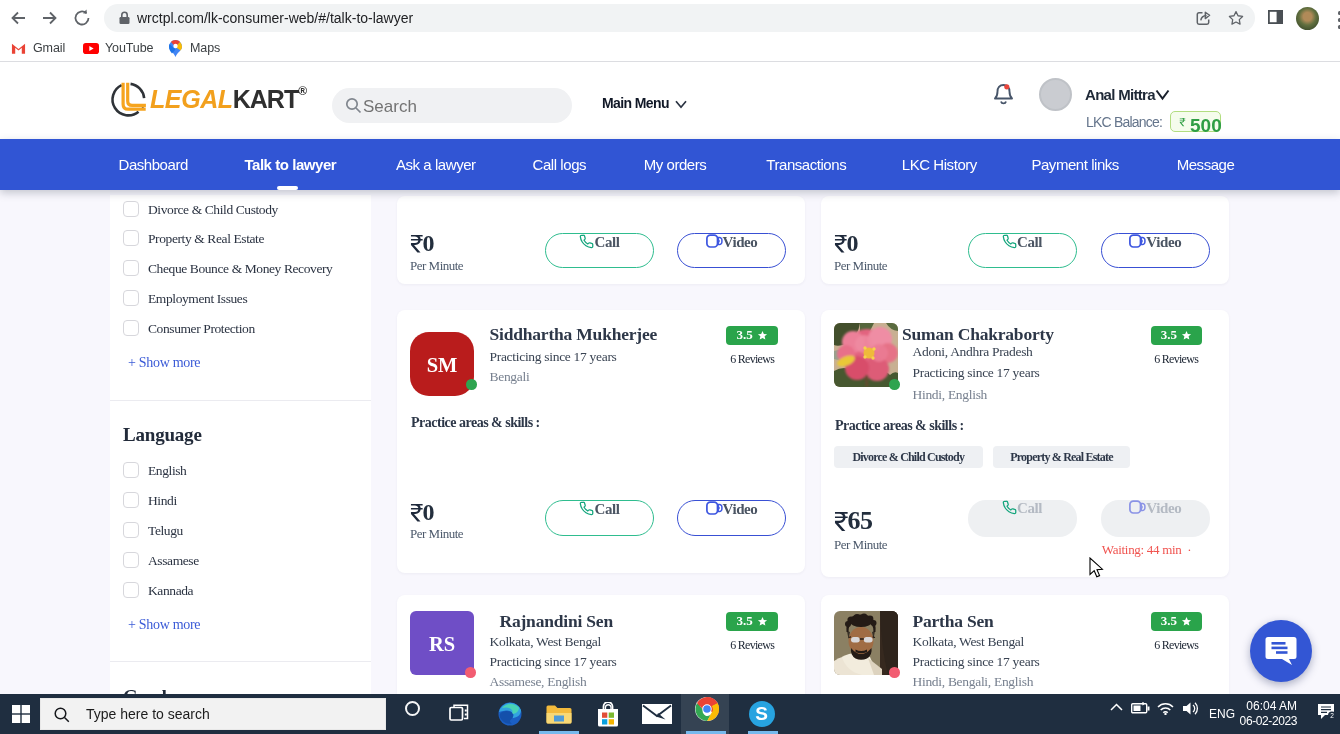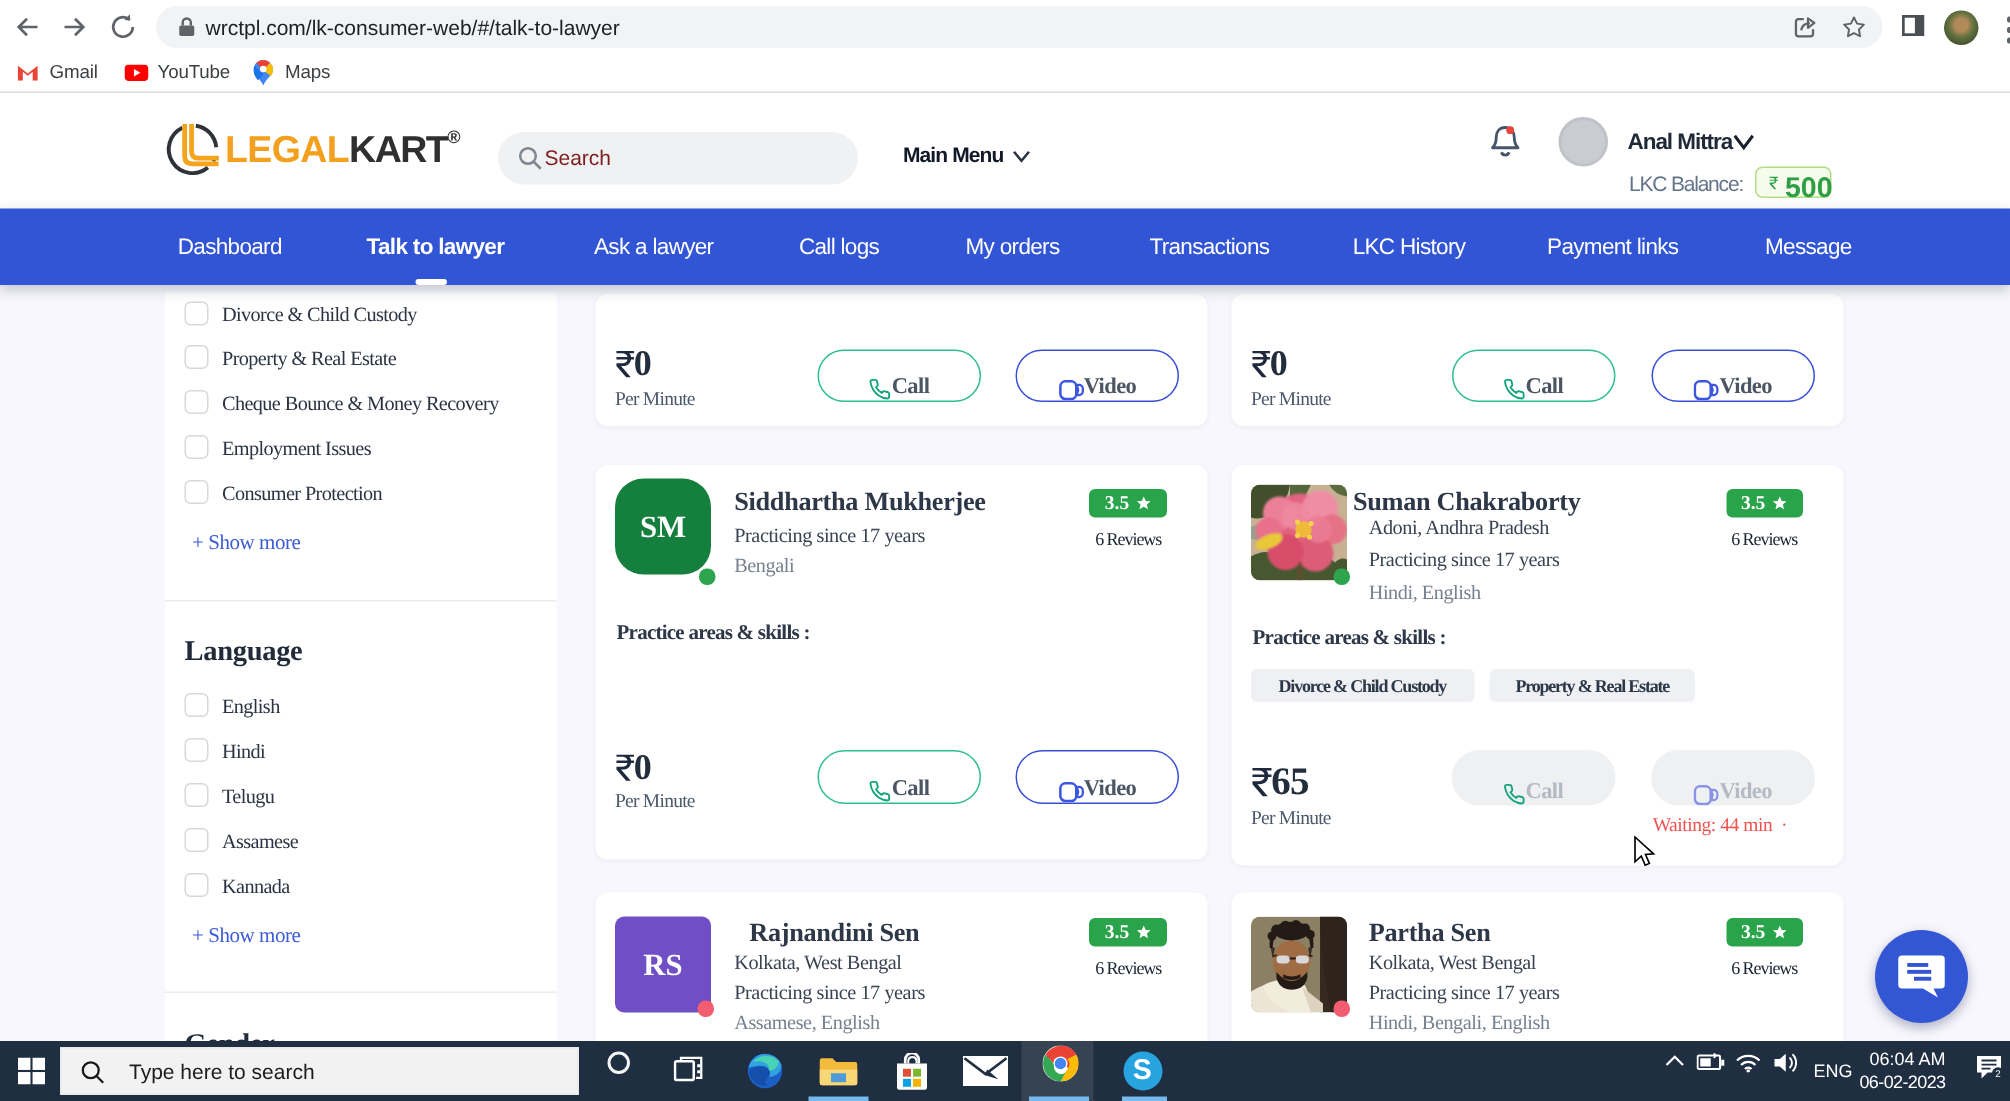--- a/index.html
+++ b/index.html
@@ -36,21 +36,21 @@
   #sidebar { position:absolute; left:110px; top:5px; width:261px; height:499px; background:#fff; }
   .cbrow { position:absolute; left:13px; height:16px; }
   .cbbox { position:absolute; left:0; top:0; width:16px; height:16px; border:1.5px solid #d7d7dc; border-radius:4px; background:#fff; }
   .cbtext { position:absolute; left:25px; top:1px; font-size:13.5px; letter-spacing:-0.4px; color:#2b3342; white-space:nowrap; }
   .showmore { position:absolute; left:18px; font-size:14px; letter-spacing:-0.3px; color:#3b5bd7; }
   .sbdivider { position:absolute; left:0; width:261px; height:1px; background:#ebebf0; }
   .sbheading { position:absolute; left:13px; font-size:19px; font-weight:bold; letter-spacing:-0.2px; color:#222b3a; }
 
   .price { position:absolute; font-size:24px; font-weight:bold; color:#232e3d; letter-spacing:-0.5px;}
   .perminute { position:absolute; font-size:13px; letter-spacing:-0.5px; color:#4c596b; }
-  .btn { position:absolute; width:109px; height:35.5px; border-radius:18px; background:#fff; display:flex; align-items:flex-end; justify-content:center; gap:0; font-size:15px; font-weight:bold; letter-spacing:-0.4px; color:#4b5563; }
+  .btn { position:absolute; width:109px; height:35.5px; border-radius:18px; background:#fff; display:flex; align-items:flex-start; justify-content:center; gap:0; font-size:15px; font-weight:bold; letter-spacing:-0.4px; color:#4b5563; }
   .btn.call { border:1.5px solid #2fbd8f; }
   .btn.video { border:1.5px solid #3950d4; }
   .btn.disabled { background:#eef0f2; border:none; color:#b4bac3; }
   .avatar { position:absolute; width:64px; height:64px; border-radius:6px; overflow:hidden; }
   .initials { width:64px; height:64px; display:flex; align-items:center; justify-content:center; font-size:20.5px; font-weight:bold; color:#fff; padding-top:3px;}
   .dot { position:absolute; width:10px; height:10px; border-radius:50%; }
   .name { position:absolute; font-size:17.5px; font-weight:bold; letter-spacing:-0.2px; color:#2d3748; white-space:nowrap; }
   .meta { position:absolute; font-size:13.5px; letter-spacing:-0.3px; color:#394352; white-space:nowrap; }
   .meta.gray { color:#77808f; }
   .badge { position:absolute; width:51.5px; height:18.5px; border-radius:4px; background:#2aa44b; color:#fff; display:flex; align-items:center; justify-content:center; gap:4px; font-size:13px; font-weight:bold; }
@@ -121,27 +121,27 @@
     <div class="bktext" style="left:190px">Maps</div>
   </div>
   <div id="siteheader">
     <svg class="abs" style="left:107px;top:19px" width="40" height="37" viewBox="0 0 40 37">
       <path d="M14.65 4.18 A15.85 15.85 0 1 0 31.54 30.69" fill="none" stroke="#2f3338" stroke-width="2.6"></path>
       <path d="M23.56 2.85 A15.85 15.85 0 0 1 37.14 17.17" fill="none" stroke="#2f3338" stroke-width="2.6"></path>
       <path d="M36.24 23.97 A15.85 15.85 0 0 1 35.08 26.48" fill="none" stroke="#2f3338" stroke-width="2.6"></path>
       <path d="M16.1 1.7 V23.2 Q16.1 28.2 21.1 28.2 H38.7" fill="none" stroke="#f6a41e" stroke-width="3.2"></path>
       <path d="M20.7 1.7 V20 Q20.7 24.4 25.1 24.4 H38.9" fill="none" stroke="#f6a41e" stroke-width="3.2"></path>
     </svg>
-    <div class="abs" style="left:150px;top:22px;font-size:25px;font-weight:bold;white-space:nowrap;"><span style="color:#f2a01d;letter-spacing:-0.4px;">LEGAL</span><span style="color:#2f2f2f;letter-spacing:-1px;">KART</span><span style="color:#2f2f2f;font-size:12px;vertical-align:13px;letter-spacing:0;">®</span></div>
+    <div class="abs" style="left:150px;top:22px;font-size:25px;font-weight:bold;white-space:nowrap;"><span style="color:#f2a01d;letter-spacing:-0.4px;font-style:italic;">LEGAL</span><span style="color:#2f2f2f;letter-spacing:-1px;">KART</span><span style="color:#2f2f2f;font-size:12px;vertical-align:13px;letter-spacing:0;">®</span></div>
     <div id="searchpill">
       <svg class="abs" style="left:13px;top:9px" width="17" height="17" viewBox="0 0 17 17">
           <circle cx="7" cy="7" r="5.2" fill="none" stroke="#80868e" stroke-width="1.7"></circle>
           <path d="M11 11 L15.5 15.5" stroke="#80868e" stroke-width="1.7"></path>
         </svg>
-      <div class="abs" style="left:31px;top:9px;font-size:14px;color:#7f1d1d;">Search</div>
+      <div class="abs" style="left:31px;top:9px;font-size:17px;color:#737373;">Search</div>
     </div>
     <div id="mainmenu">Main Menu</div>
     <svg class="abs" style="left:675px;top:37.5px" width="12" height="9" viewBox="0 0 12 9">
         <path d="M1 1.2 L6 7.2 L11 1.2" fill="none" stroke="#2a3342" stroke-width="1.7"></path>
       </svg>
     <svg class="abs" style="left:993px;top:20px" width="21" height="24" viewBox="0 0 21 24">
       <path d="M10.5 3 C6.5 3 4.5 6 4.5 9.5 C4.5 14 3 15.5 2 16.5 H19 C18 15.5 16.5 14 16.5 9.5 C16.5 6 14.5 3 10.5 3 Z" fill="none" stroke="#475569" stroke-width="1.9" stroke-linejoin="round"></path>
       <path d="M8 19.5 a2.6 2.6 0 0 0 5 0" fill="none" stroke="#475569" stroke-width="1.9"></path>
       <circle cx="13.8" cy="4.8" r="2.6" fill="#e8453c"></circle>
     </svg>
@@ -256,21 +256,21 @@
           <svg width="17" height="14" viewBox="0 0 17 14">
             <rect x="0.9" y="1.2" width="10.6" height="11.8" rx="3.4" fill="none" stroke="#3d56e0" stroke-width="1.7"></rect>
             <path d="M12.2 3.6 H13.4 A2.5 2.5 0 0 1 15.9 6.1 V7.9 A2.5 2.5 0 0 1 13.4 10.4 H12.2 Z" fill="none" stroke="#3d56e0" stroke-width="1.5"></path>
             <path d="M12.6 4.9 A2.8 2.8 0 0 1 12.6 9.1 Z" fill="#3d56e0"></path>
           </svg>
           <span>Video</span>
         </div>
     </div>
 
     <div class="card" style="left:397px;top:119.5px;width:408px;height:263.5px;">
-      <div class="avatar" style="left:13px;top:9px;background:#15803d;border-radius:19px;">
+      <div class="avatar" style="left:13px;top:22px;background:#b91c1c;border-radius:19px;">
           <div class="initials">SM</div>
         </div>
       <div class="dot" style="left:69px;top:69.5px;background:#2ea44f;width:10.5px;height:10.5px;"></div>
       <div class="name" style="left:92.5px;top:14px;">Siddhartha Mukherjee</div>
       <div class="meta" style="left:92.5px;top:39px;">Practicing since 17 years</div>
       <div class="meta gray" style="left:92.5px;top:59px;">Bengali</div>
       <div class="badge" style="left:329.4px;top:16.5px;">
           <span>3.5</span>
           <svg width="11" height="11" viewBox="0 0 24 24">
             <path fill="#fff" d="M12 2l2.9 6.6 7.1.6-5.4 4.7 1.6 7-6.2-3.7-6.2 3.7 1.6-7L2 9.2l7.1-.6z"></path>

